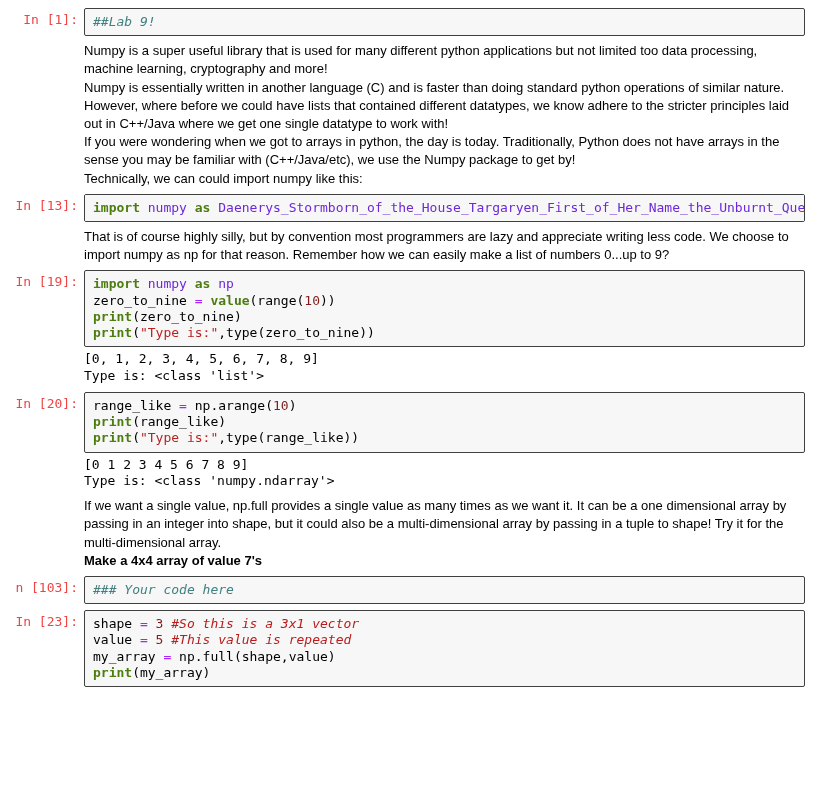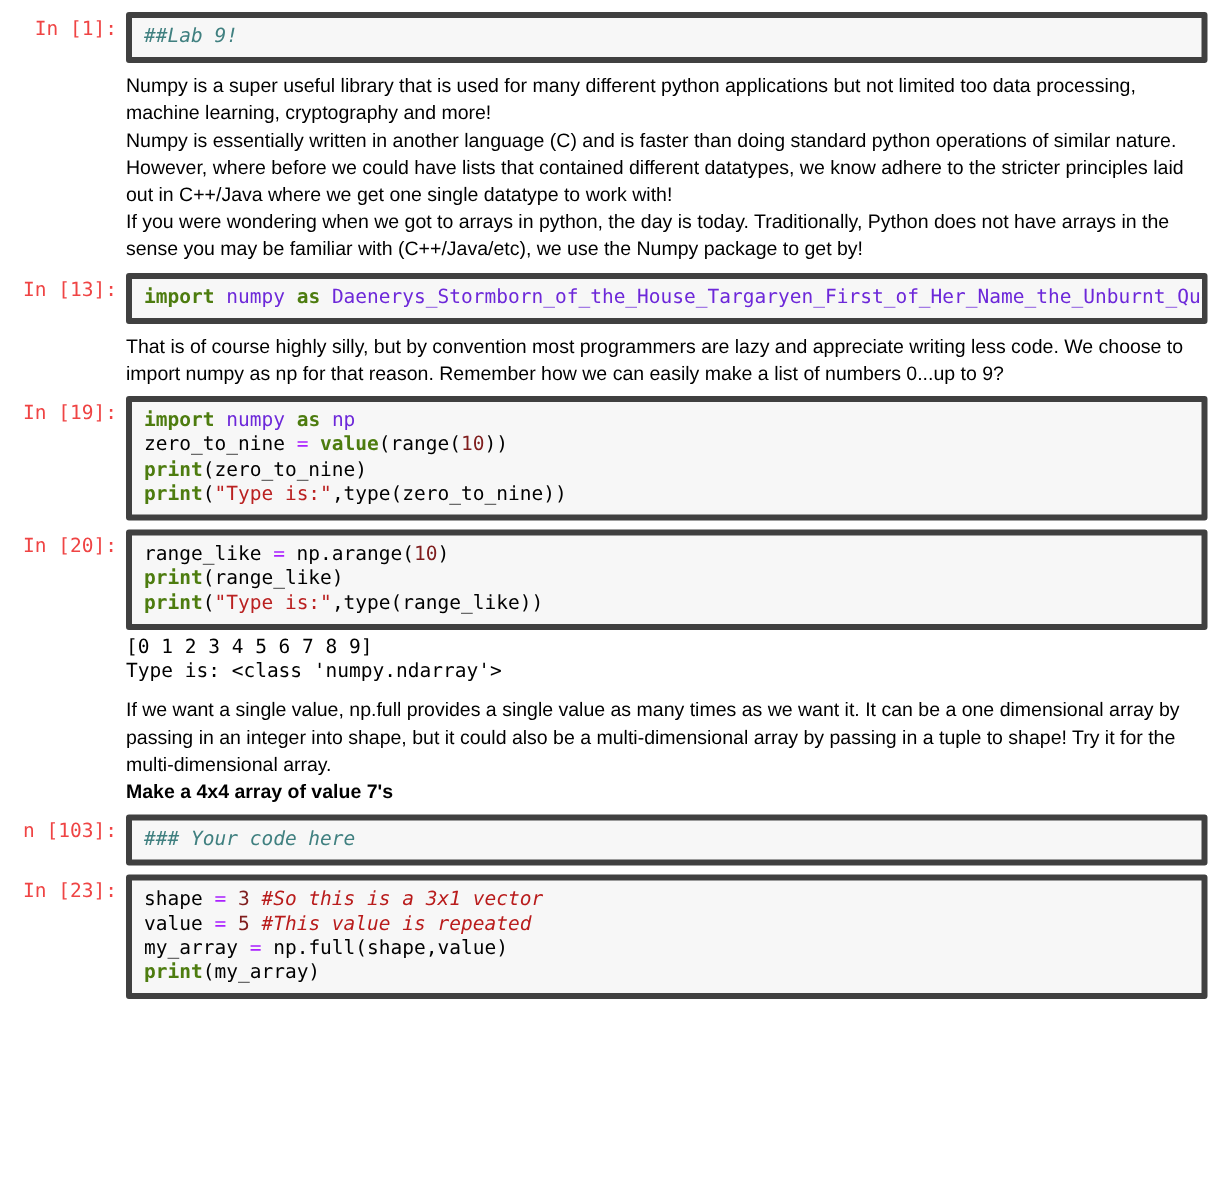--- a/index.html
+++ b/index.html
@@ -25,21 +25,21 @@
     padding: 4px 6px 0 0;
     font-family: monospace;
     font-size: 13px;
   }
   .in-prompt { color: #ef4444; }
   .cell-body {
     flex: 1;
     min-width: 0;
   }
   .code-box {
-    border: 4px solid #404040;
+    border: 1px solid #404040;
     background: #f7f7f7;
     border-radius: 2px;
     padding: 5px 8px;
     font-family: monospace;
     font-size: 13px;
     white-space: pre;
     overflow-x: auto;
     line-height: 1.25;
   }
   .code-box.scroll-demo {
@@ -83,20 +83,21 @@
       <div class="code-box"><span class="k-cyan">##Lab 9!</span></div>
     </div>
   </div>
 
   <div class="cell">
     <div class="prompt"></div>
     <div class="cell-body md">
       <p>Numpy is a super useful library that is used for many different python applications but not limited too data processing, machine learning, cryptography and more!</p>
       <p>Numpy is essentially written in another language (C) and is faster than doing standard python operations of similar nature. However, where before we could have lists that contained different datatypes, we know adhere to the stricter principles laid out in C++/Java where we get one single datatype to work with!</p>
       <p>If you were wondering when we got to arrays in python, the day is today. Traditionally, Python does not have arrays in the sense you may be familiar with (C++/Java/etc), we use the Numpy package to get by!</p>
+      <p>Technically, we can could import numpy like this:</p>
     </div>
   </div>
 
   <div class="cell">
     <div class="prompt in-prompt">In [13]:</div>
     <div class="cell-body">
       <div class="code-box scroll-demo"><span class="k-green">import</span> <span class="k-blue">numpy</span> <span class="k-green">as</span> <span class="k-blue">Daenerys_Stormborn_of_the_House_Targaryen_First_of_Her_Name_the_Unburnt_Queen_of_the_Andals_and_the_First_Men_Kha</span>                                                                    </div>
     </div>
   </div>
 
@@ -107,20 +108,22 @@
     </div>
   </div>
 
   <div class="cell">
     <div class="prompt in-prompt">In [19]:</div>
     <div class="cell-body">
       <div class="code-box"><span class="k-green">import</span> <span class="k-blue">numpy</span> <span class="k-green">as</span> <span class="k-blue">np</span>
 <span>zero_to_nine </span><span class="k-purple">=</span><span class="k-green"> value</span><span>(range(</span><span class="k-num">10</span><span>))</span>
 <span class="k-green">print</span><span>(zero_to_nine)</span>
 <span class="k-green">print</span><span>(</span><span class="k-red">"Type is:"</span><span>,type(zero_to_nine))</span></div>
+      <div class="output">[0, 1, 2, 3, 4, 5, 6, 7, 8, 9]
+Type is: &lt;class 'list'&gt;</div>
     </div>
   </div>
 
   <div class="cell">
     <div class="prompt in-prompt">In [20]:</div>
     <div class="cell-body">
       <div class="code-box"><span>range_like </span><span class="k-purple">=</span><span> np.arange(</span><span class="k-num">10</span><span>)</span>
 <span class="k-green">print</span><span>(range_like)</span>
 <span class="k-green">print</span><span>(</span><span class="k-red">"Type is:"</span><span>,type(range_like))</span></div>
       <div class="output">[0 1 2 3 4 5 6 7 8 9]

